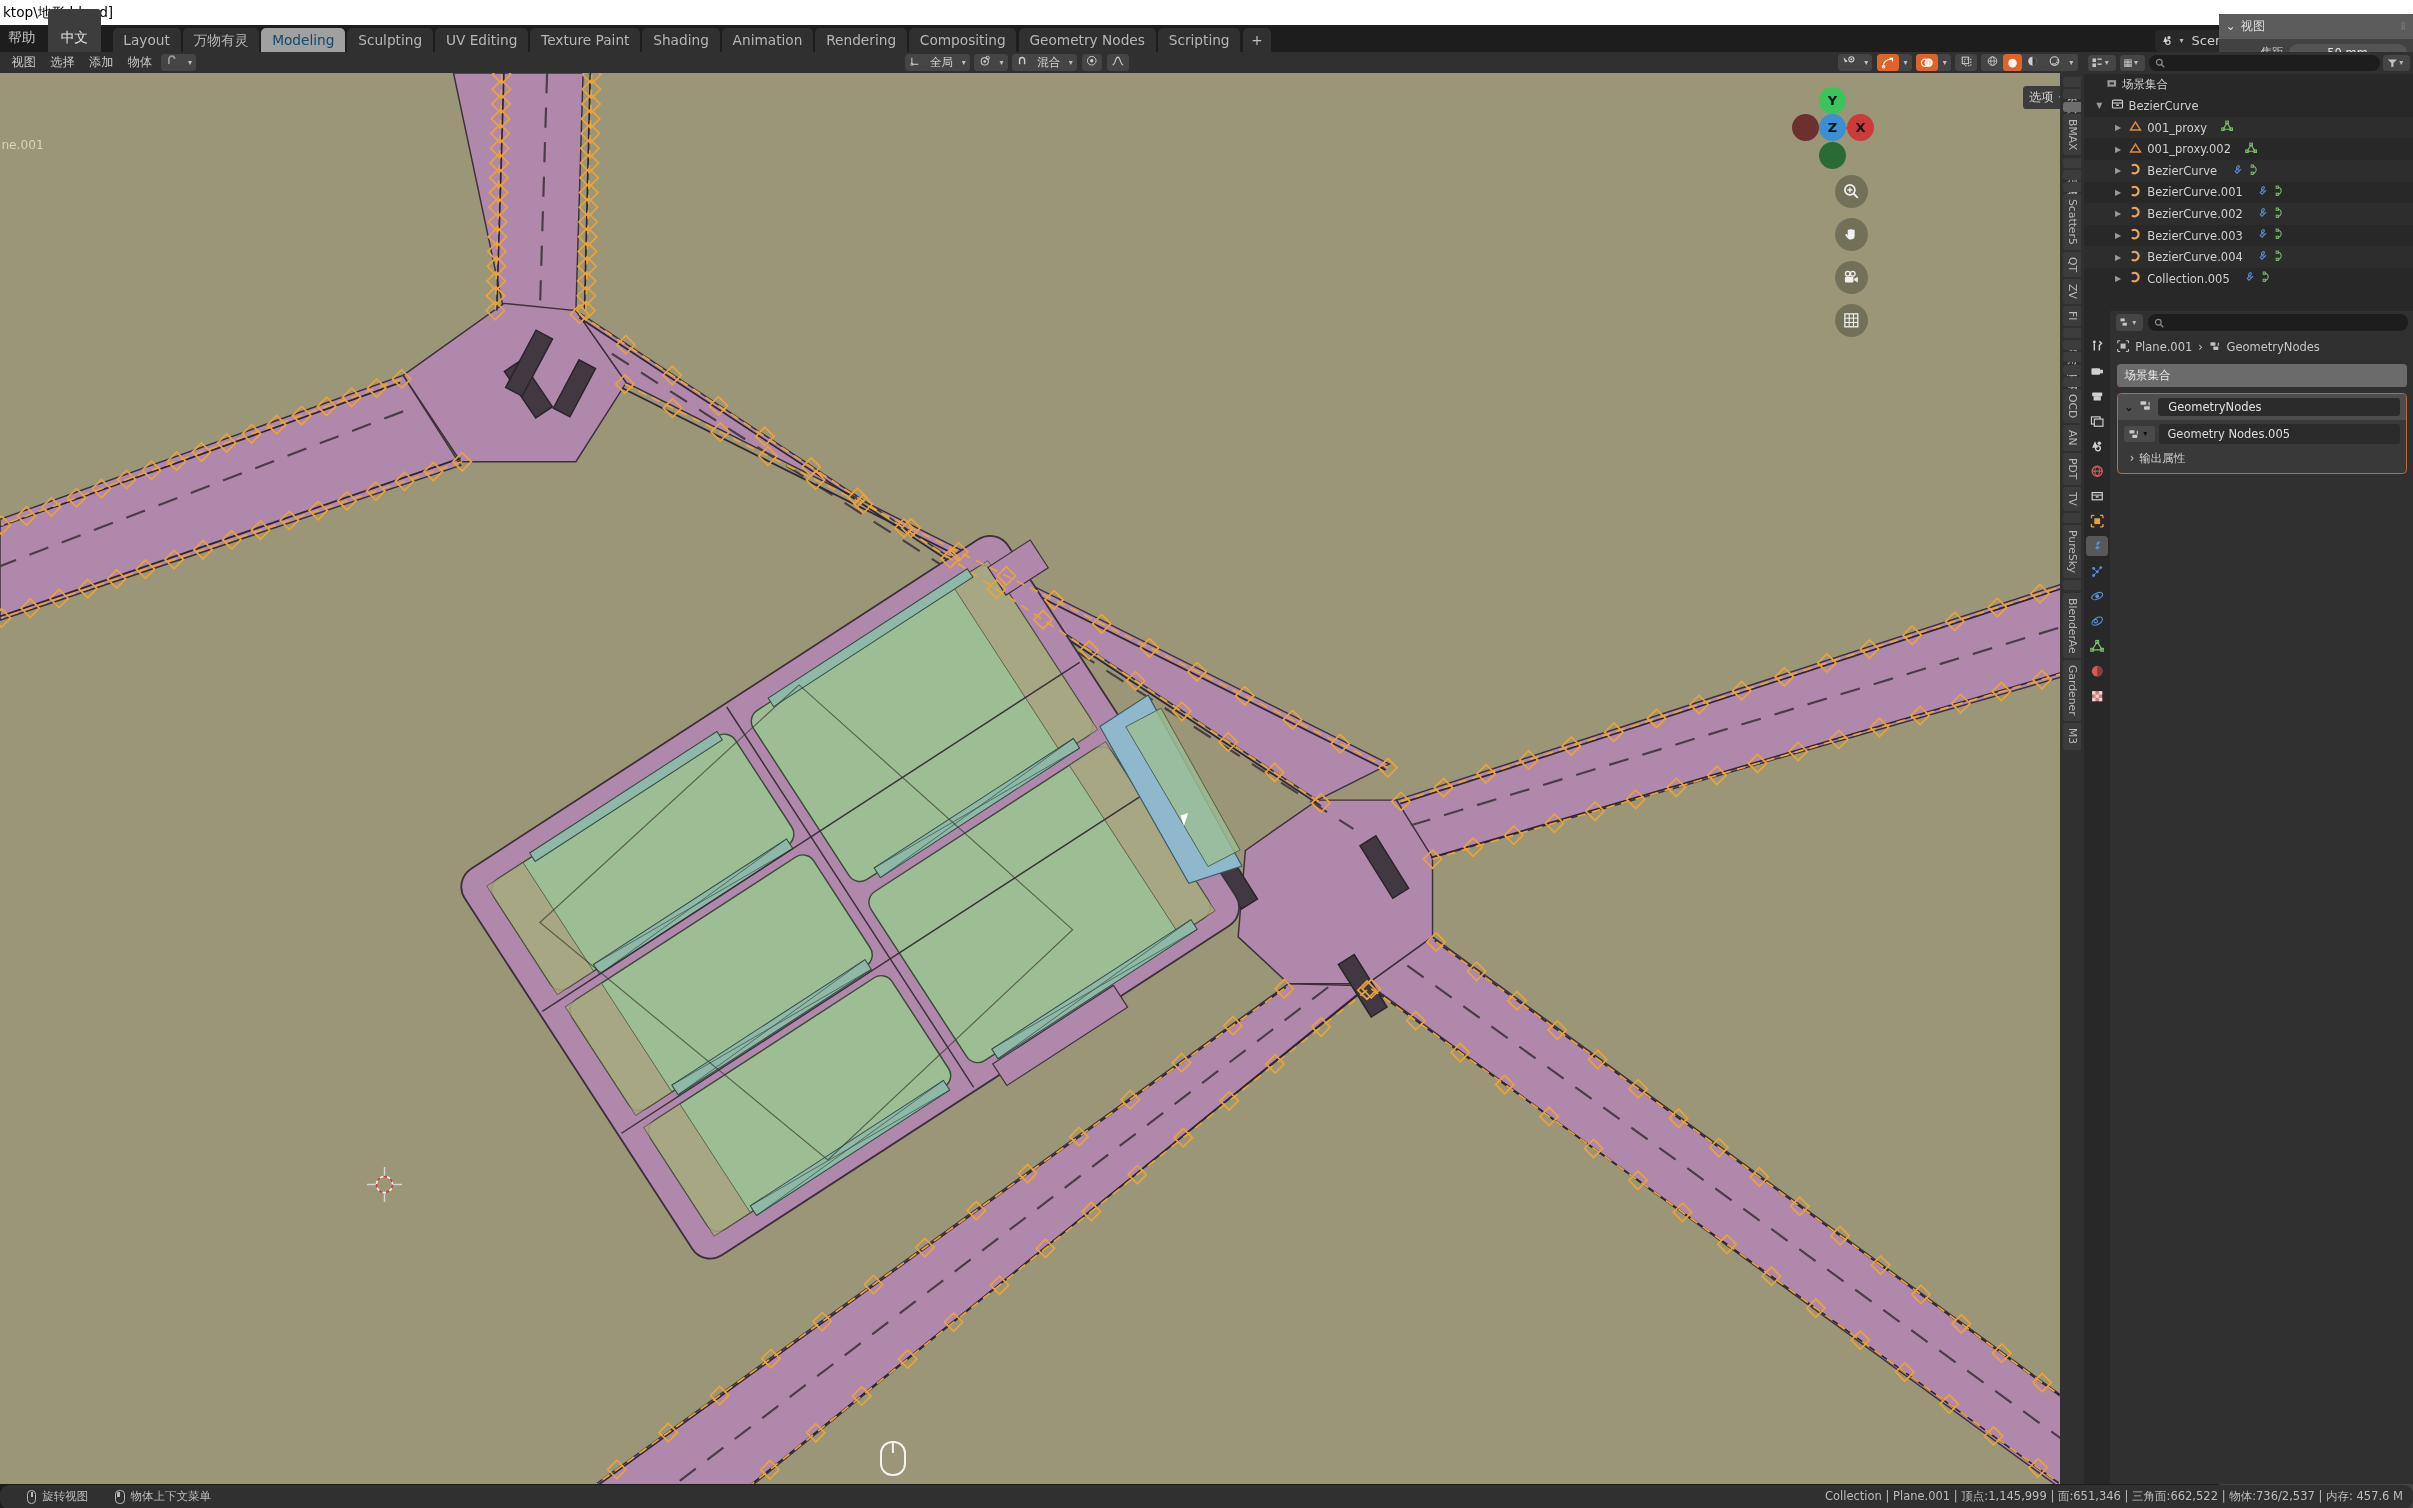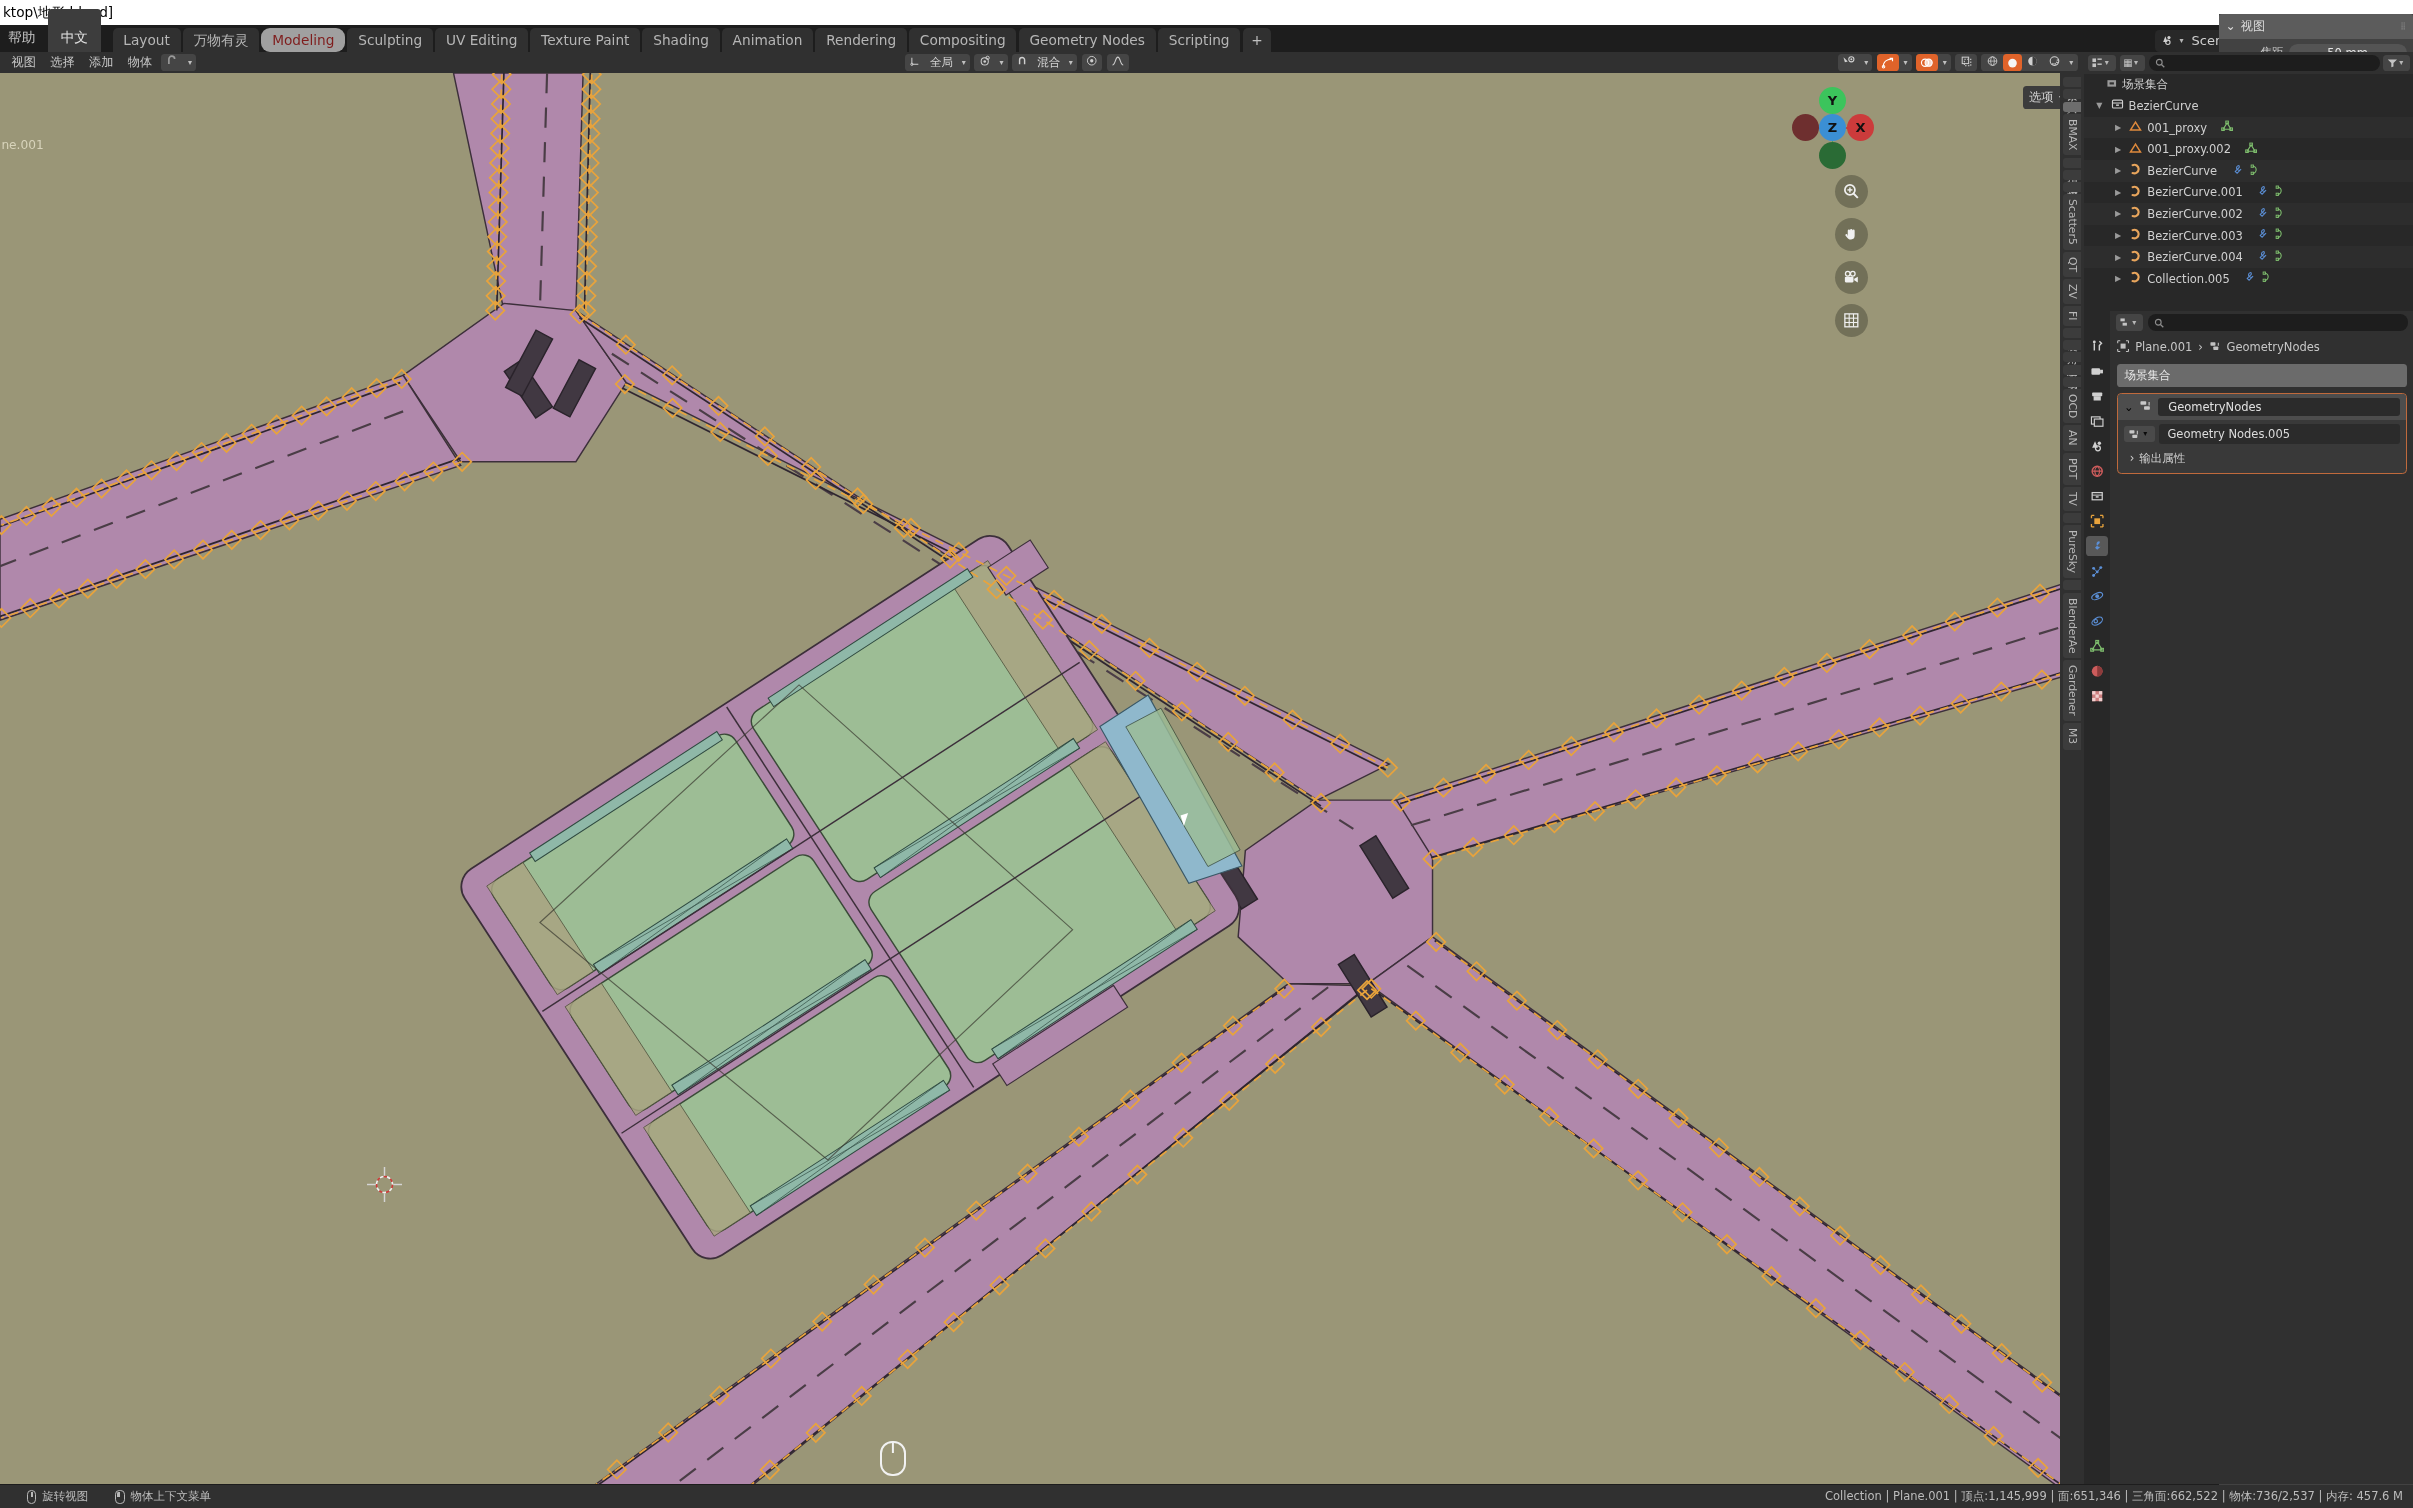--- a/index.html
+++ b/index.html
@@ -31,21 +31,21 @@
   .lang-btn {
     background:#3d3d3d; border-radius:3.6px; color:#e0e0e0;
     font-size:13.7px; padding:20px 13px; margin:0 4.3px; align-self:center;
   }
   .ws-tabs { display:flex; align-items:flex-end; margin-left:7.2px; height:27px;}
   .ws-tab {
     background:#303030; color:#b6b6b6; font-size:13.7px;
     padding:5px 10.8px 4.3px; margin-right:2.2px;
     border-radius:5px 5px 0 0; line-height:14.4px; white-space:nowrap;
   }
-  .ws-tab.active { background:#a0a0a0; color:#7f1d1d;border-radius:9px; }
+  .ws-tab.active { background:#a0a0a0; color:#0c4a6e; }
   .ws-plus { background:#303030; color:#c0c0c0; font-size:13.7px;
     padding:5px 8.6px 4.3px; border-radius:5px 5px 0 0; line-height:14.4px;}
   .tb-right { margin-left:auto; display:flex; align-items:center; gap:3.6px; padding-right:4.3px; }
   .tb-field {
     display:flex; align-items:center; background:#282828; border-radius:4.3px;
     height:21.6px; color:#d0d0d0; font-size:13px;
   }
   .tb-field .ico { padding:0 4.3px 0 5.8px; display:flex; align-items:center; }
   .tb-field .nm { padding:0 16px 0 4.3px; }
   .tb-field .btn { padding:0 5.8px; border-left:0.7px solid #1d1d1d; height:100%; display:flex; align-items:center;}
@@ -198,21 +198,21 @@
   #mod-name { background:#2b2b2b; border-radius:2.9px; color:#e0e0e0; font-size:11.5px;
     padding:2.2px 10px; flex:1;}
   #mod-node { display:flex; align-items:center; gap:4.3px; padding:4.3px 5.8px;}
   #mod-node .nd { background:#2b2b2b; border-radius:2.9px; color:#dcdcdc; font-size:11.5px;
     padding:2.9px 8.6px; flex:1;}
   #mod-out { color:#cfcfcf; font-size:11.5px; padding:2.9px 5.8px 7.2px 11.5px; display:flex; gap:5px;}
 
   
   #statusbar {
     position:absolute; left:0; bottom:0; width:2413px; height:24.5px;
-    background:#303030; display:flex; align-items:center; color:#bcbcbc; font-size:11.5px;
+    background:#303030; display:flex; align-items:center; color:#bcbcbc; font-size:11.5px;border-radius:9px;
   }
   .sb-item { display:flex; align-items:center; gap:5.8px; margin-left:27px; }
   .mouse-ic { width:9.4px;height:13.7px; border:1.2px solid #b9b9b9; border-radius:4.3px; position:relative;}
   .mouse-ic.l:after{content:"";position:absolute;left:0.7px;top:0.7px;width:2.9px;height:5px;background:#b9b9b9;border-radius:1.4px 0 0 0;}
   .mouse-ic.m:after{content:"";position:absolute;left:2.9px;top:0.7px;width:2.2px;height:5px;background:#b9b9b9;}
   #sb-right { margin-left:auto; padding-right:10px; white-space:nowrap; }
 </style>
 </head>
 <body>
 

